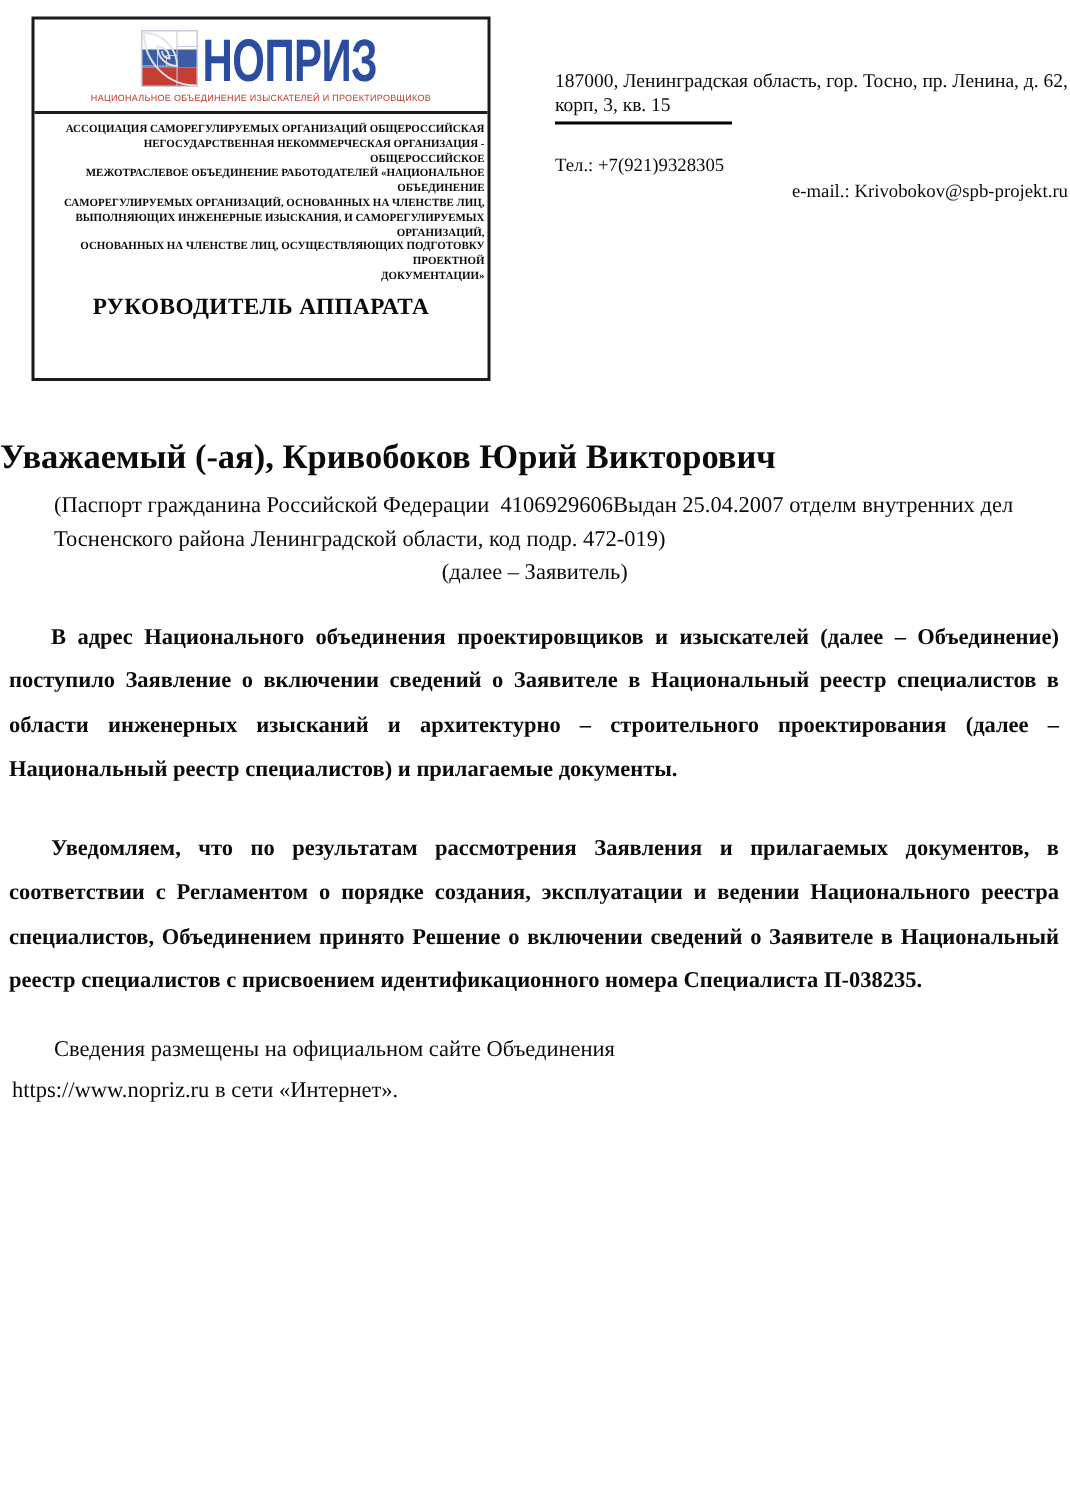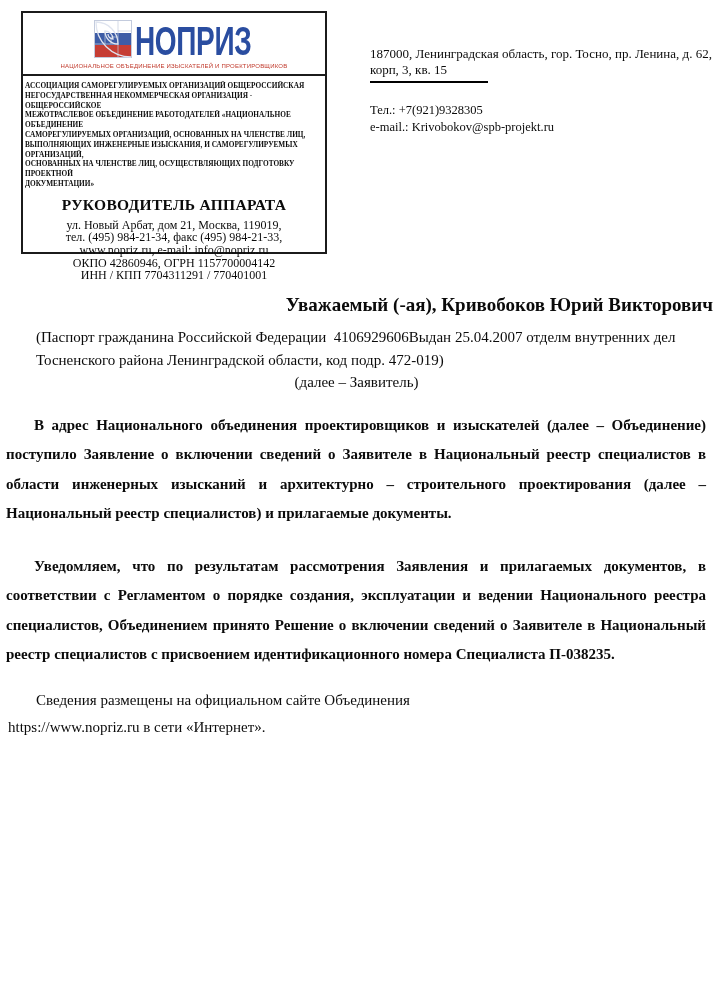--- a/index.html
+++ b/index.html
@@ -21,36 +21,36 @@
     font-size:40px; line-height:40px; color:#2a4da0; letter-spacing:-0.5px;
     transform:scaleX(0.70); transform-origin:left center; white-space:nowrap;
   }
   .logo-caption {
     font-family:"Liberation Sans", sans-serif; font-size:6px; line-height:7px;
     color:#c0392b; letter-spacing:0.2px; margin-top:2px; text-align:center; white-space:nowrap;
   }
   .separator { width:100%; border-top:2px solid #1b1b1b; margin-top:4px; }
   .association {
     margin-top:5px; padding:0 2px; font-size:7.3px; font-weight:bold;
-    line-height:9.8px; text-align:left;
+    line-height:9.8px; text-align:right;
   }
   .department { margin-top:7px; font-size:15.5px; font-weight:bold; letter-spacing:0.3px; white-space:nowrap; }
   .org-contact { margin-top:5px; font-size:12px; line-height:12.6px; text-align:center; }
 
   
   .recipient { position:absolute; left:370px; top:6px; width:342px; }
   .recipient-name { font-weight:bold; font-size:15px; line-height:18px; }
   .recipient-address { margin-top:40px; font-size:13px; line-height:16px; }
   .address-underline { width:118px; border-top:2px solid #000; margin-top:3px; }
   .recipient-phone { margin-top:20px; font-size:12.5px; line-height:15px; }
-  .recipient-email { margin-top:2px; font-size:12.5px; line-height:15px; }
+  .recipient-email { margin-top:2px; font-size:12.5px; line-height:15px;text-align:right; }
 
   
   .letter-body { position:absolute; left:0; top:0; width:713px; }
-  .salutation { margin:293px 0 0; text-align:right; font-size:19px; font-weight:bold; line-height:24px; }
+  .salutation { margin:293px 0 0; text-align:left; font-size:23px; font-weight:bold; line-height:24px; }
   .passport { margin:9px 36px 0; font-size:15px; line-height:22.5px; white-space:pre-wrap; }
   .alias { text-align:center; font-size:15px; line-height:22.5px; }
   .para {
     margin:0 7px 0 6px; text-align:justify; text-indent:28px;
     font-size:15px; line-height:29.5px;font-weight:bold;
   }
   .para-1 { margin-top:17px; }
   .para-2 { margin-top:23px; }
   .para-3 {
     margin:17px 7px 0 8px; font-size:15px; line-height:27px;
@@ -76,21 +76,20 @@
         </svg>
       </span>
       <span class="brand-wrap">
         <span class="brand">НОПРИЗ</span>
       </span>
     </div>
     <div class="logo-caption">НАЦИОНАЛЬНОЕ ОБЪЕДИНЕНИЕ ИЗЫСКАТЕЛЕЙ И ПРОЕКТИРОВЩИКОВ</div>
     <div class="separator"></div>
     <div class="association">АССОЦИАЦИЯ САМОРЕГУЛИРУЕМЫХ ОРГАНИЗАЦИЙ ОБЩЕРОССИЙСКАЯ<br>НЕГОСУДАРСТВЕННАЯ НЕКОММЕРЧЕСКАЯ ОРГАНИЗАЦИЯ - ОБЩЕРОССИЙСКОЕ<br>МЕЖОТРАСЛЕВОЕ ОБЪЕДИНЕНИЕ РАБОТОДАТЕЛЕЙ «НАЦИОНАЛЬНОЕ ОБЪЕДИНЕНИЕ<br>САМОРЕГУЛИРУЕМЫХ ОРГАНИЗАЦИЙ, ОСНОВАННЫХ НА ЧЛЕНСТВЕ ЛИЦ,<br>ВЫПОЛНЯЮЩИХ ИНЖЕНЕРНЫЕ ИЗЫСКАНИЯ, И САМОРЕГУЛИРУЕМЫХ ОРГАНИЗАЦИЙ,<br>ОСНОВАННЫХ НА ЧЛЕНСТВЕ ЛИЦ, ОСУЩЕСТВЛЯЮЩИХ ПОДГОТОВКУ ПРОЕКТНОЙ<br>ДОКУМЕНТАЦИИ»</div>
     <div class="department">РУКОВОДИТЕЛЬ АППАРАТА</div>
-    <div class="org-contact">ул. Новый Арбат, дом 21, Москва, 119019,<br>тел. (495) 984-21-34, факс (495) 984-21-33,<br>www.nopriz.ru, e-mail: info@nopriz.ru<br>ОКПО 42860946, ОГРН 1157700004142<br>ИНН / КПП 7704311291 / 770401001</div>
   </div>
 
   <div class="recipient">
     <div class="recipient-address">187000, Ленинградская область, гор. Тосно, пр. Ленина, д. 62, корп, 3, кв. 15</div>
     <div class="address-underline"></div>
     <div class="recipient-phone">Тел.: +7(921)9328305</div>
     <div class="recipient-email">e-mail.: Krivobokov@spb-projekt.ru</div>
   </div>
 
   <div class="letter-body">

